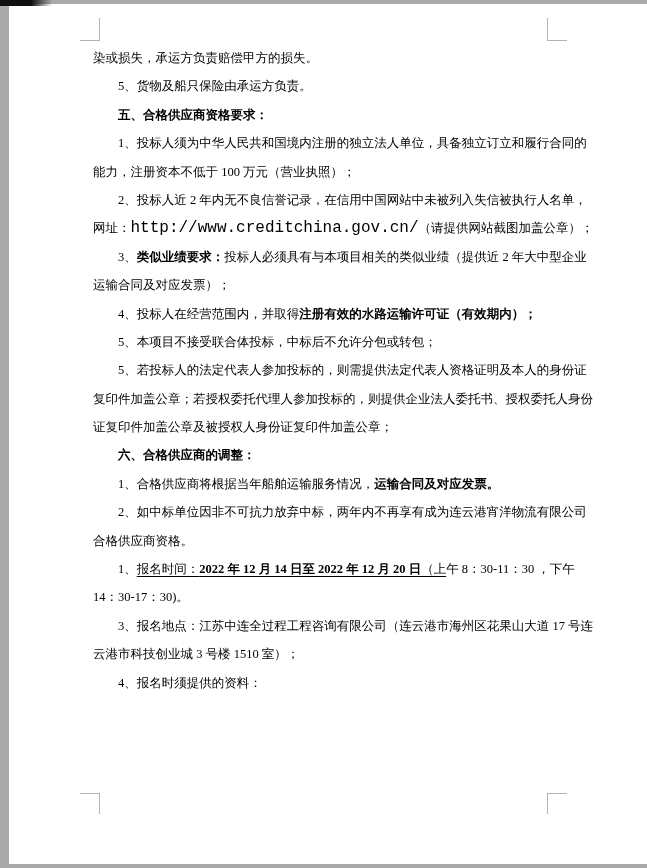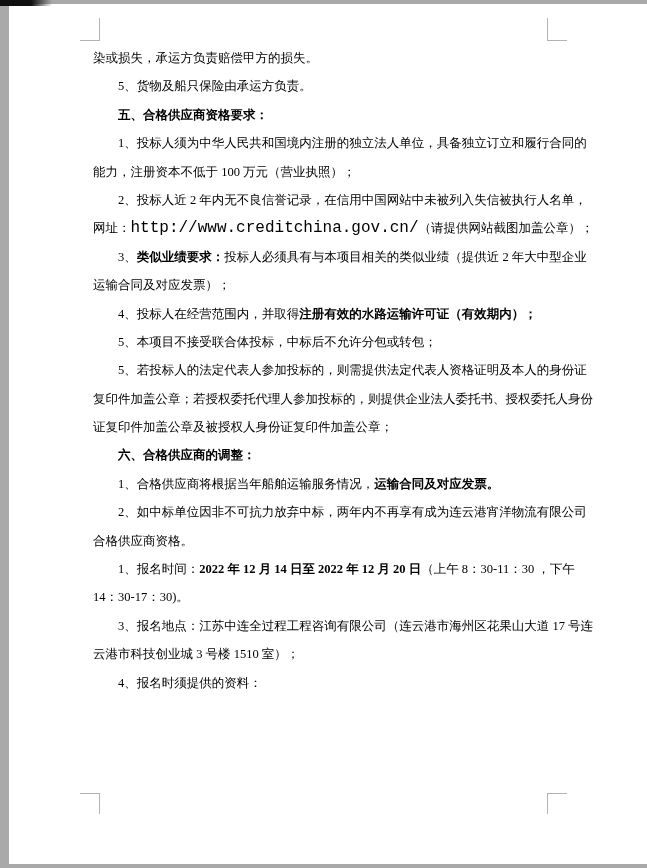--- a/index.html
+++ b/index.html
@@ -35,21 +35,21 @@
     font-size:12.5px;
   }
   .line{
     height:28.4px;
     line-height:28.4px;
     white-space:pre;
     overflow:visible;
   }
   .line.ind{padding-left:25px;}
   .seg.b{font-weight:bold;}
-  .seg.u{text-underline-offset:3px;margin-top:24px;}
+  .seg.u{text-decoration:underline;text-underline-offset:3px;margin-top:24px;}
   .seg.m{font-family:"Liberation Mono","DejaVu Sans Mono",monospace;font-size:16px;}
 </style>
 </head>
 <body>
 
 <div class="smudge"></div>
 
 <div class="paper">
   <div class="crop tl"></div>
   <div class="crop tr"></div>

